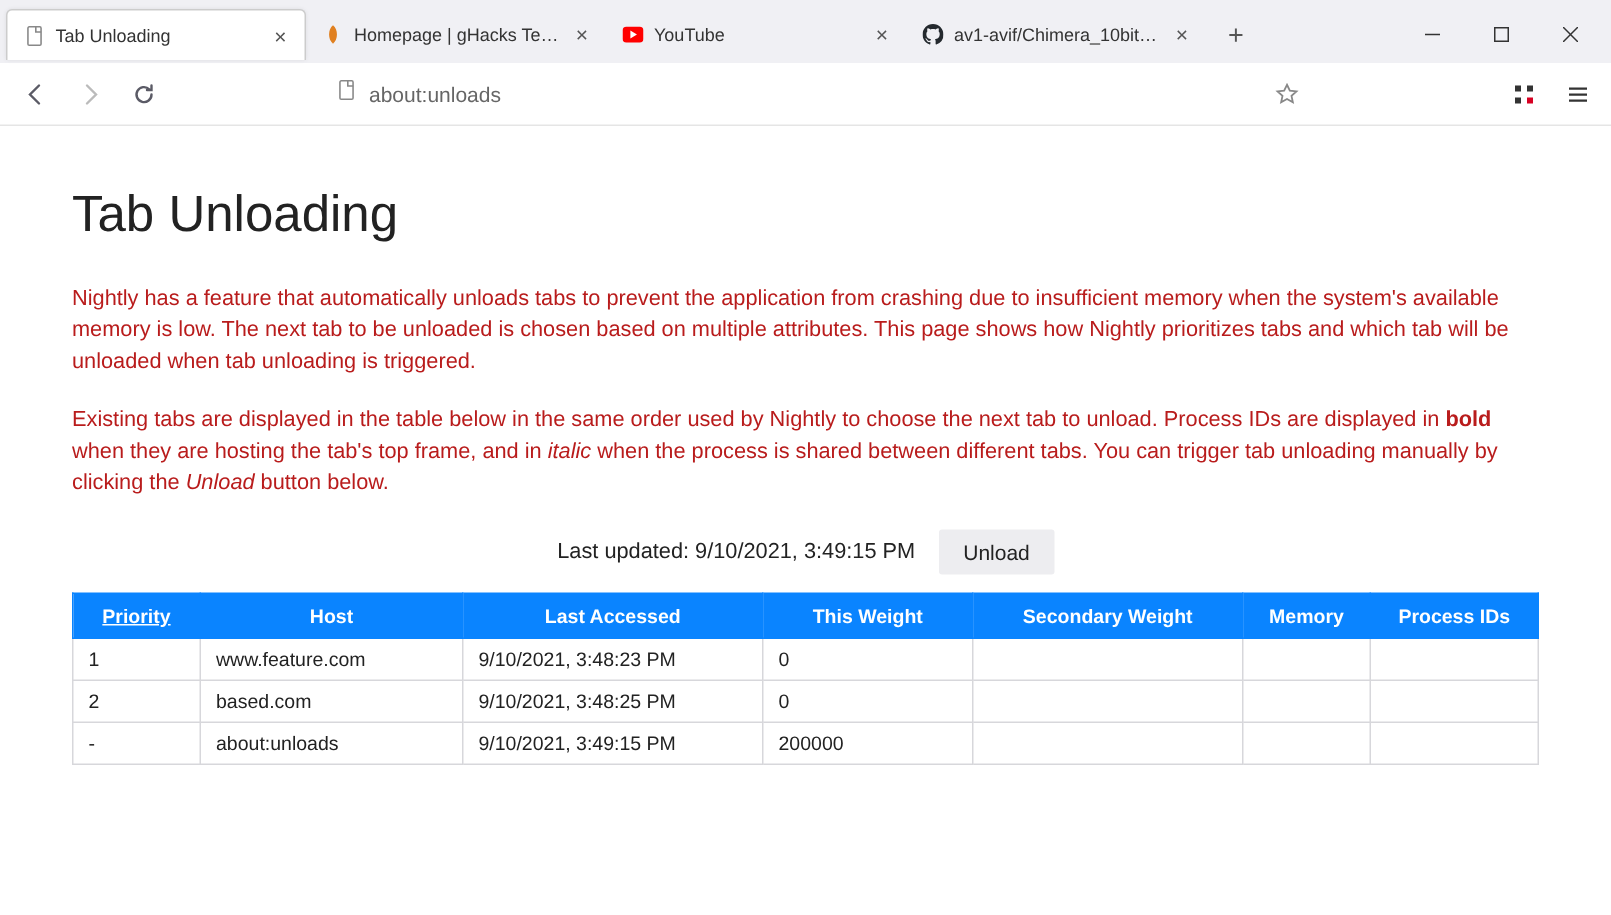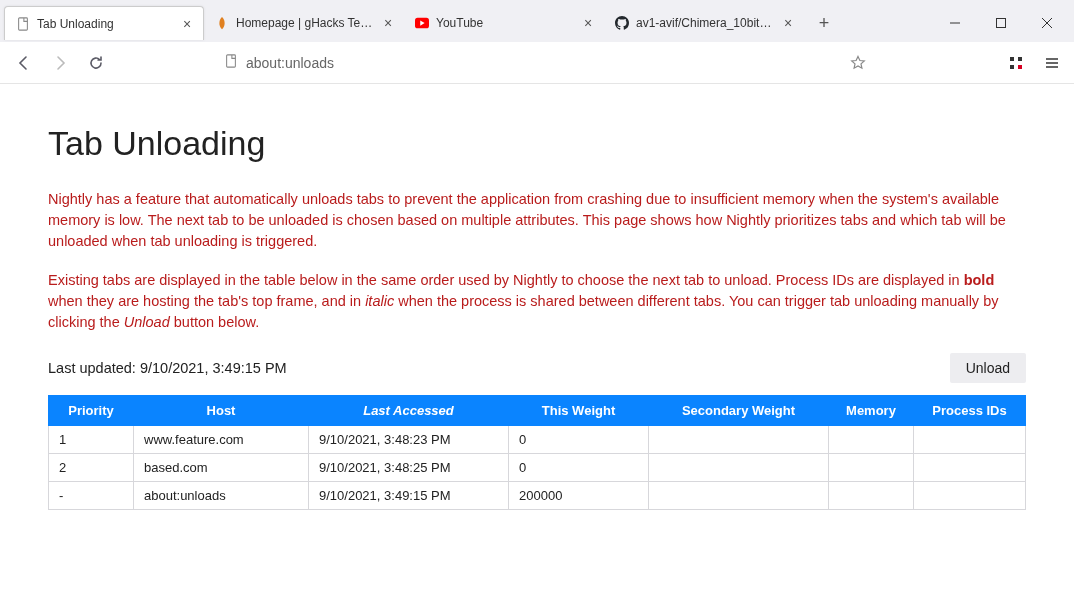--- a/index.html
+++ b/index.html
@@ -26,31 +26,31 @@
     .right-tools { display: flex; gap: 8px; align-items: center; margin-left: 8px; }
     .tool-btn { width: 28px; height: 28px; display: flex; align-items: center; justify-content: center; color: #333; }
     
     
     .content { padding: 40px 48px; }
     .page-title { font-size: 34px; font-weight: 300; color: #222; margin-bottom: 26px; }
     .para { font-size: 14.5px; line-height: 1.45; color: #b91c1c; margin-bottom: 18px; max-width: 990px; }
     .para .bold { font-weight: bold; }
     .para .italic { font-style: italic; }
     
-    .status-row { display: flex; justify-content: space-between; align-items: center; gap: 16px; margin: 20px 0 6px; }
+    .status-row { display: flex; justify-content: center; align-items: center; gap: 16px; margin: 20px 0 6px; }
     .last-updated { font-size: 14.5px; color: #222; }
     .unload-btn { background: #ededf0; border: none; padding: 7px 16px; font-size: 14px; color: #222; border-radius: 2px; cursor: pointer; }
     
     table { width: 100%; border-collapse: collapse; margin-top: 12px; }
     th { background: #0a84ff; color: #fff; font-weight: bold; font-size: 13px; padding: 7px 10px; text-align: center; border: 1px solid #0a84ff; }
     td { border: 1px solid #d7d7db; padding: 6px 10px; font-size: 13px; color: #222; }
     
-    .col-priority { width: 85px; }
+    .col-priority { width: 85px; text-decoration: underline; }
     .col-host { width: 175px; }
-    .col-accessed { width: 200px; font-style: italic; }
+    .col-accessed { width: 200px; }
     .col-baseweight { width: 140px; }
     .col-secweight { width: 180px; }
     .col-memory { width: 85px; }
     .col-procids { }
   </style>
 </head>
 <body>
 
 <div class="tab-bar">
   <div class="tab active">

